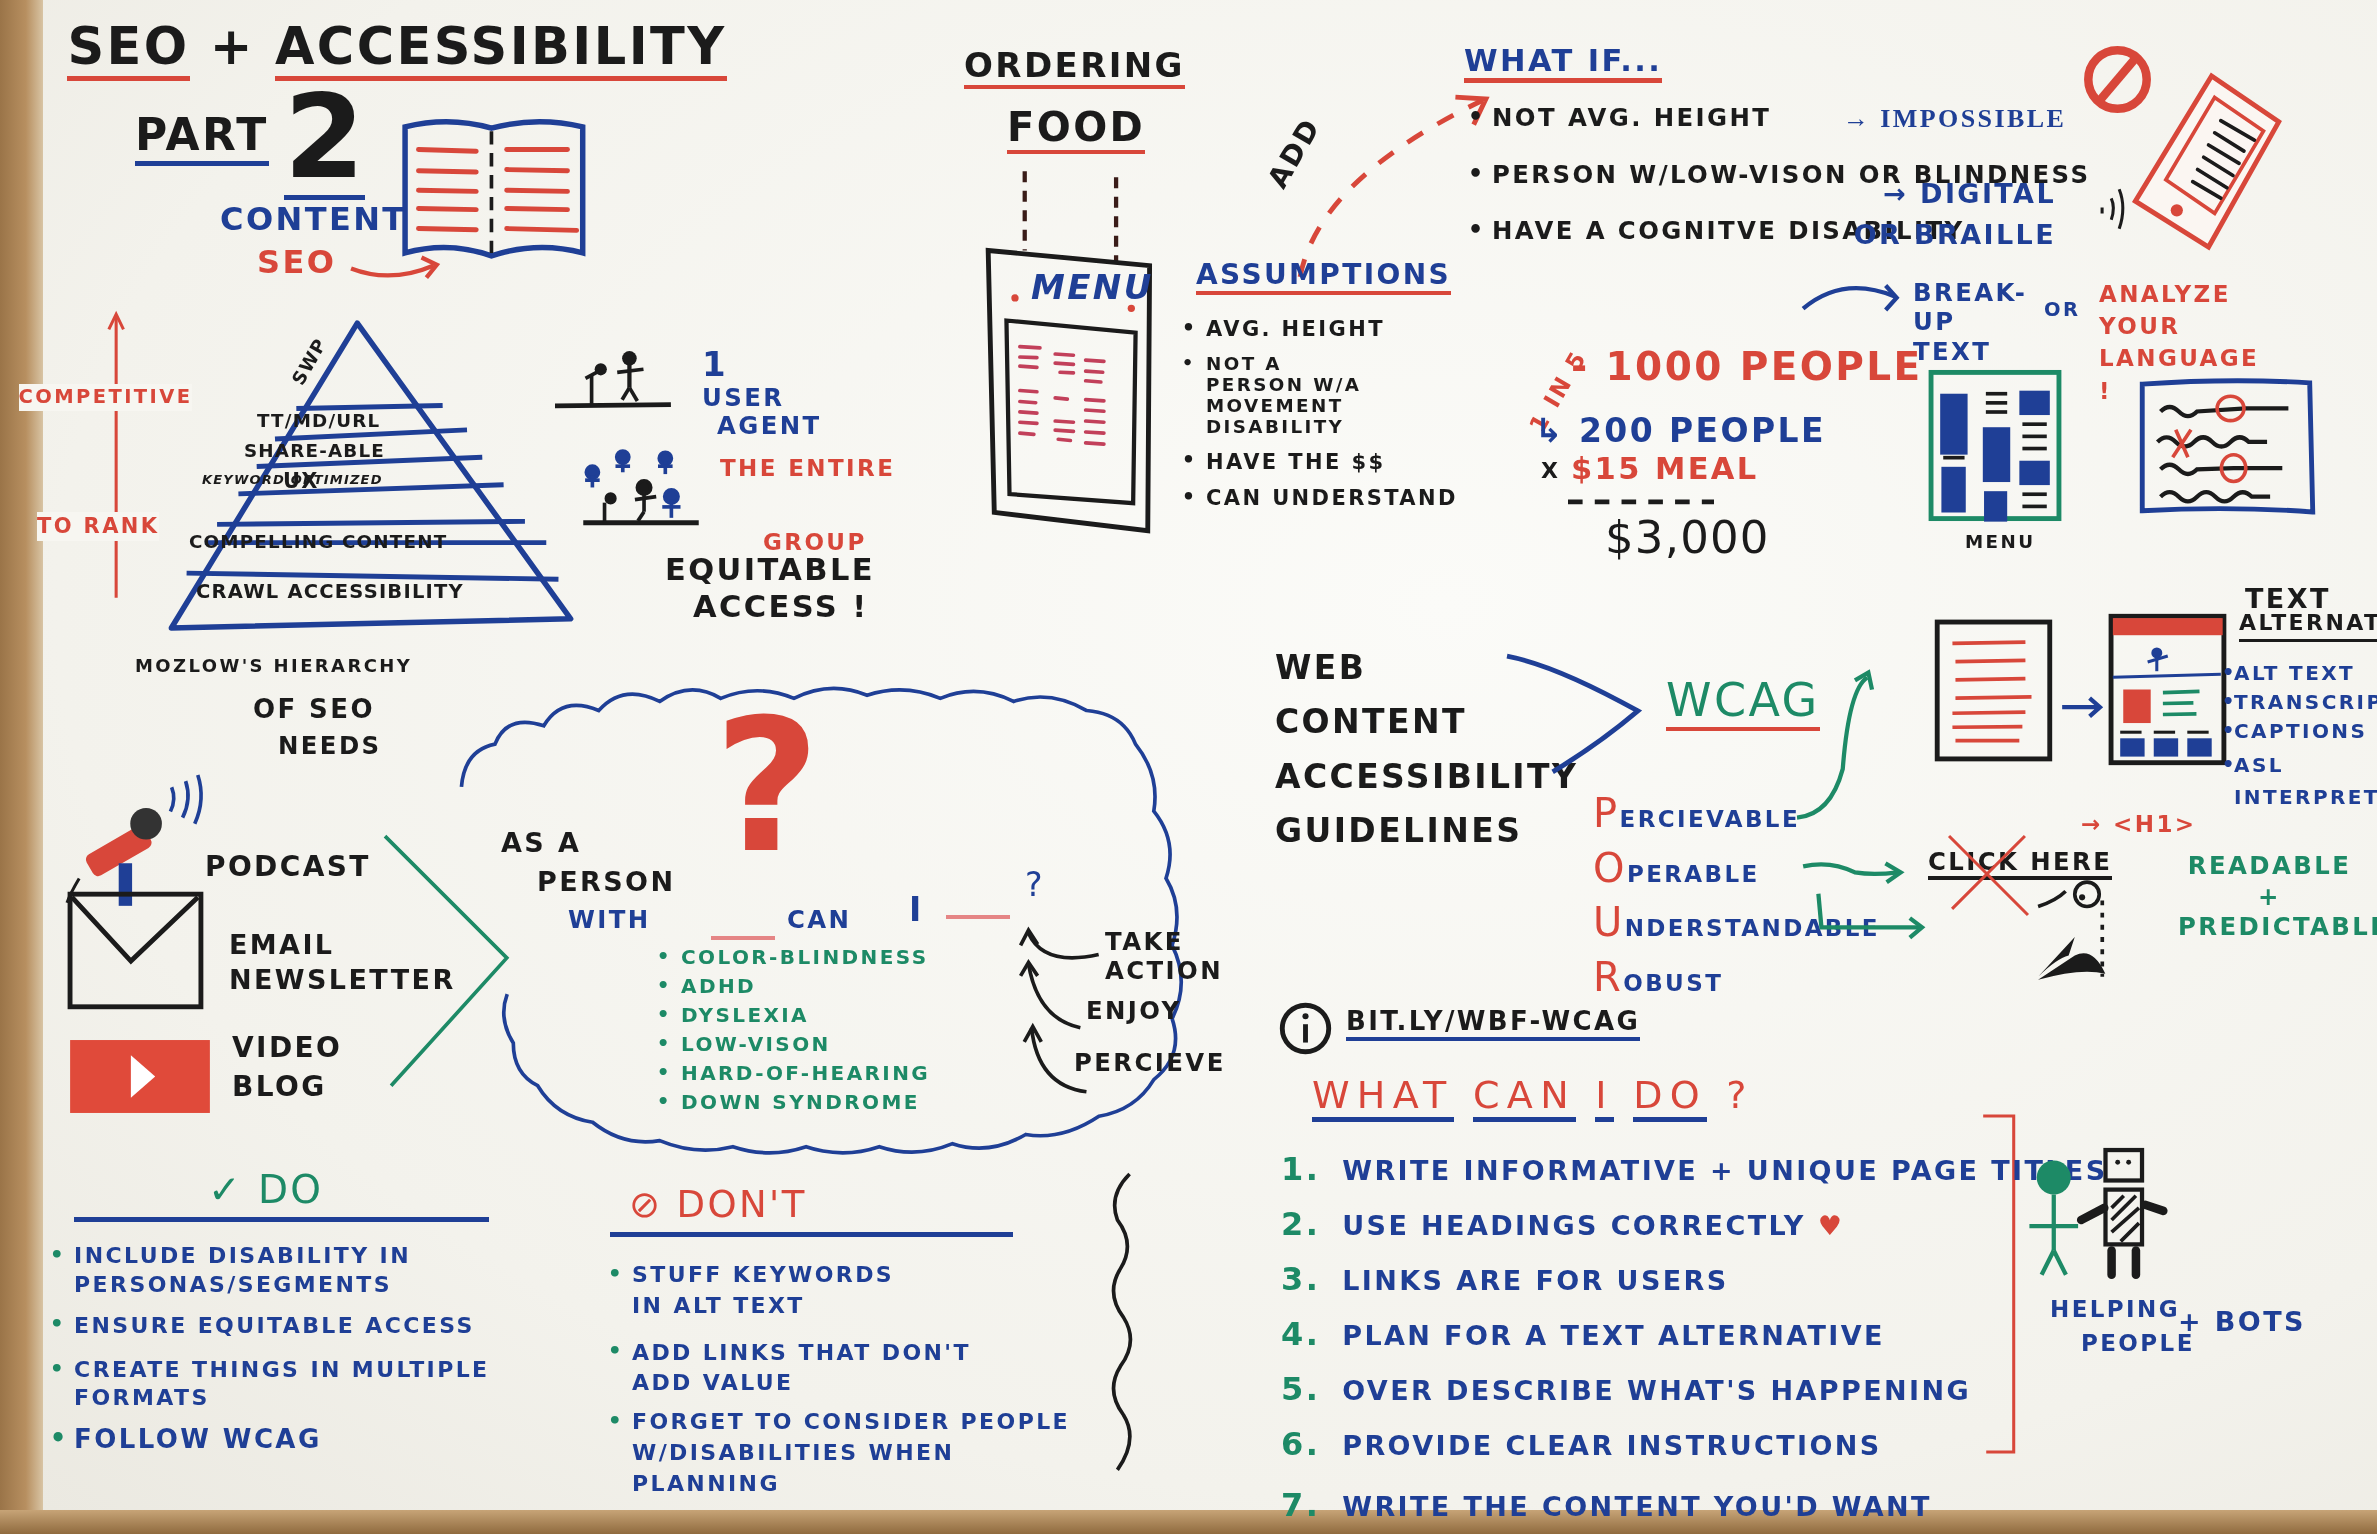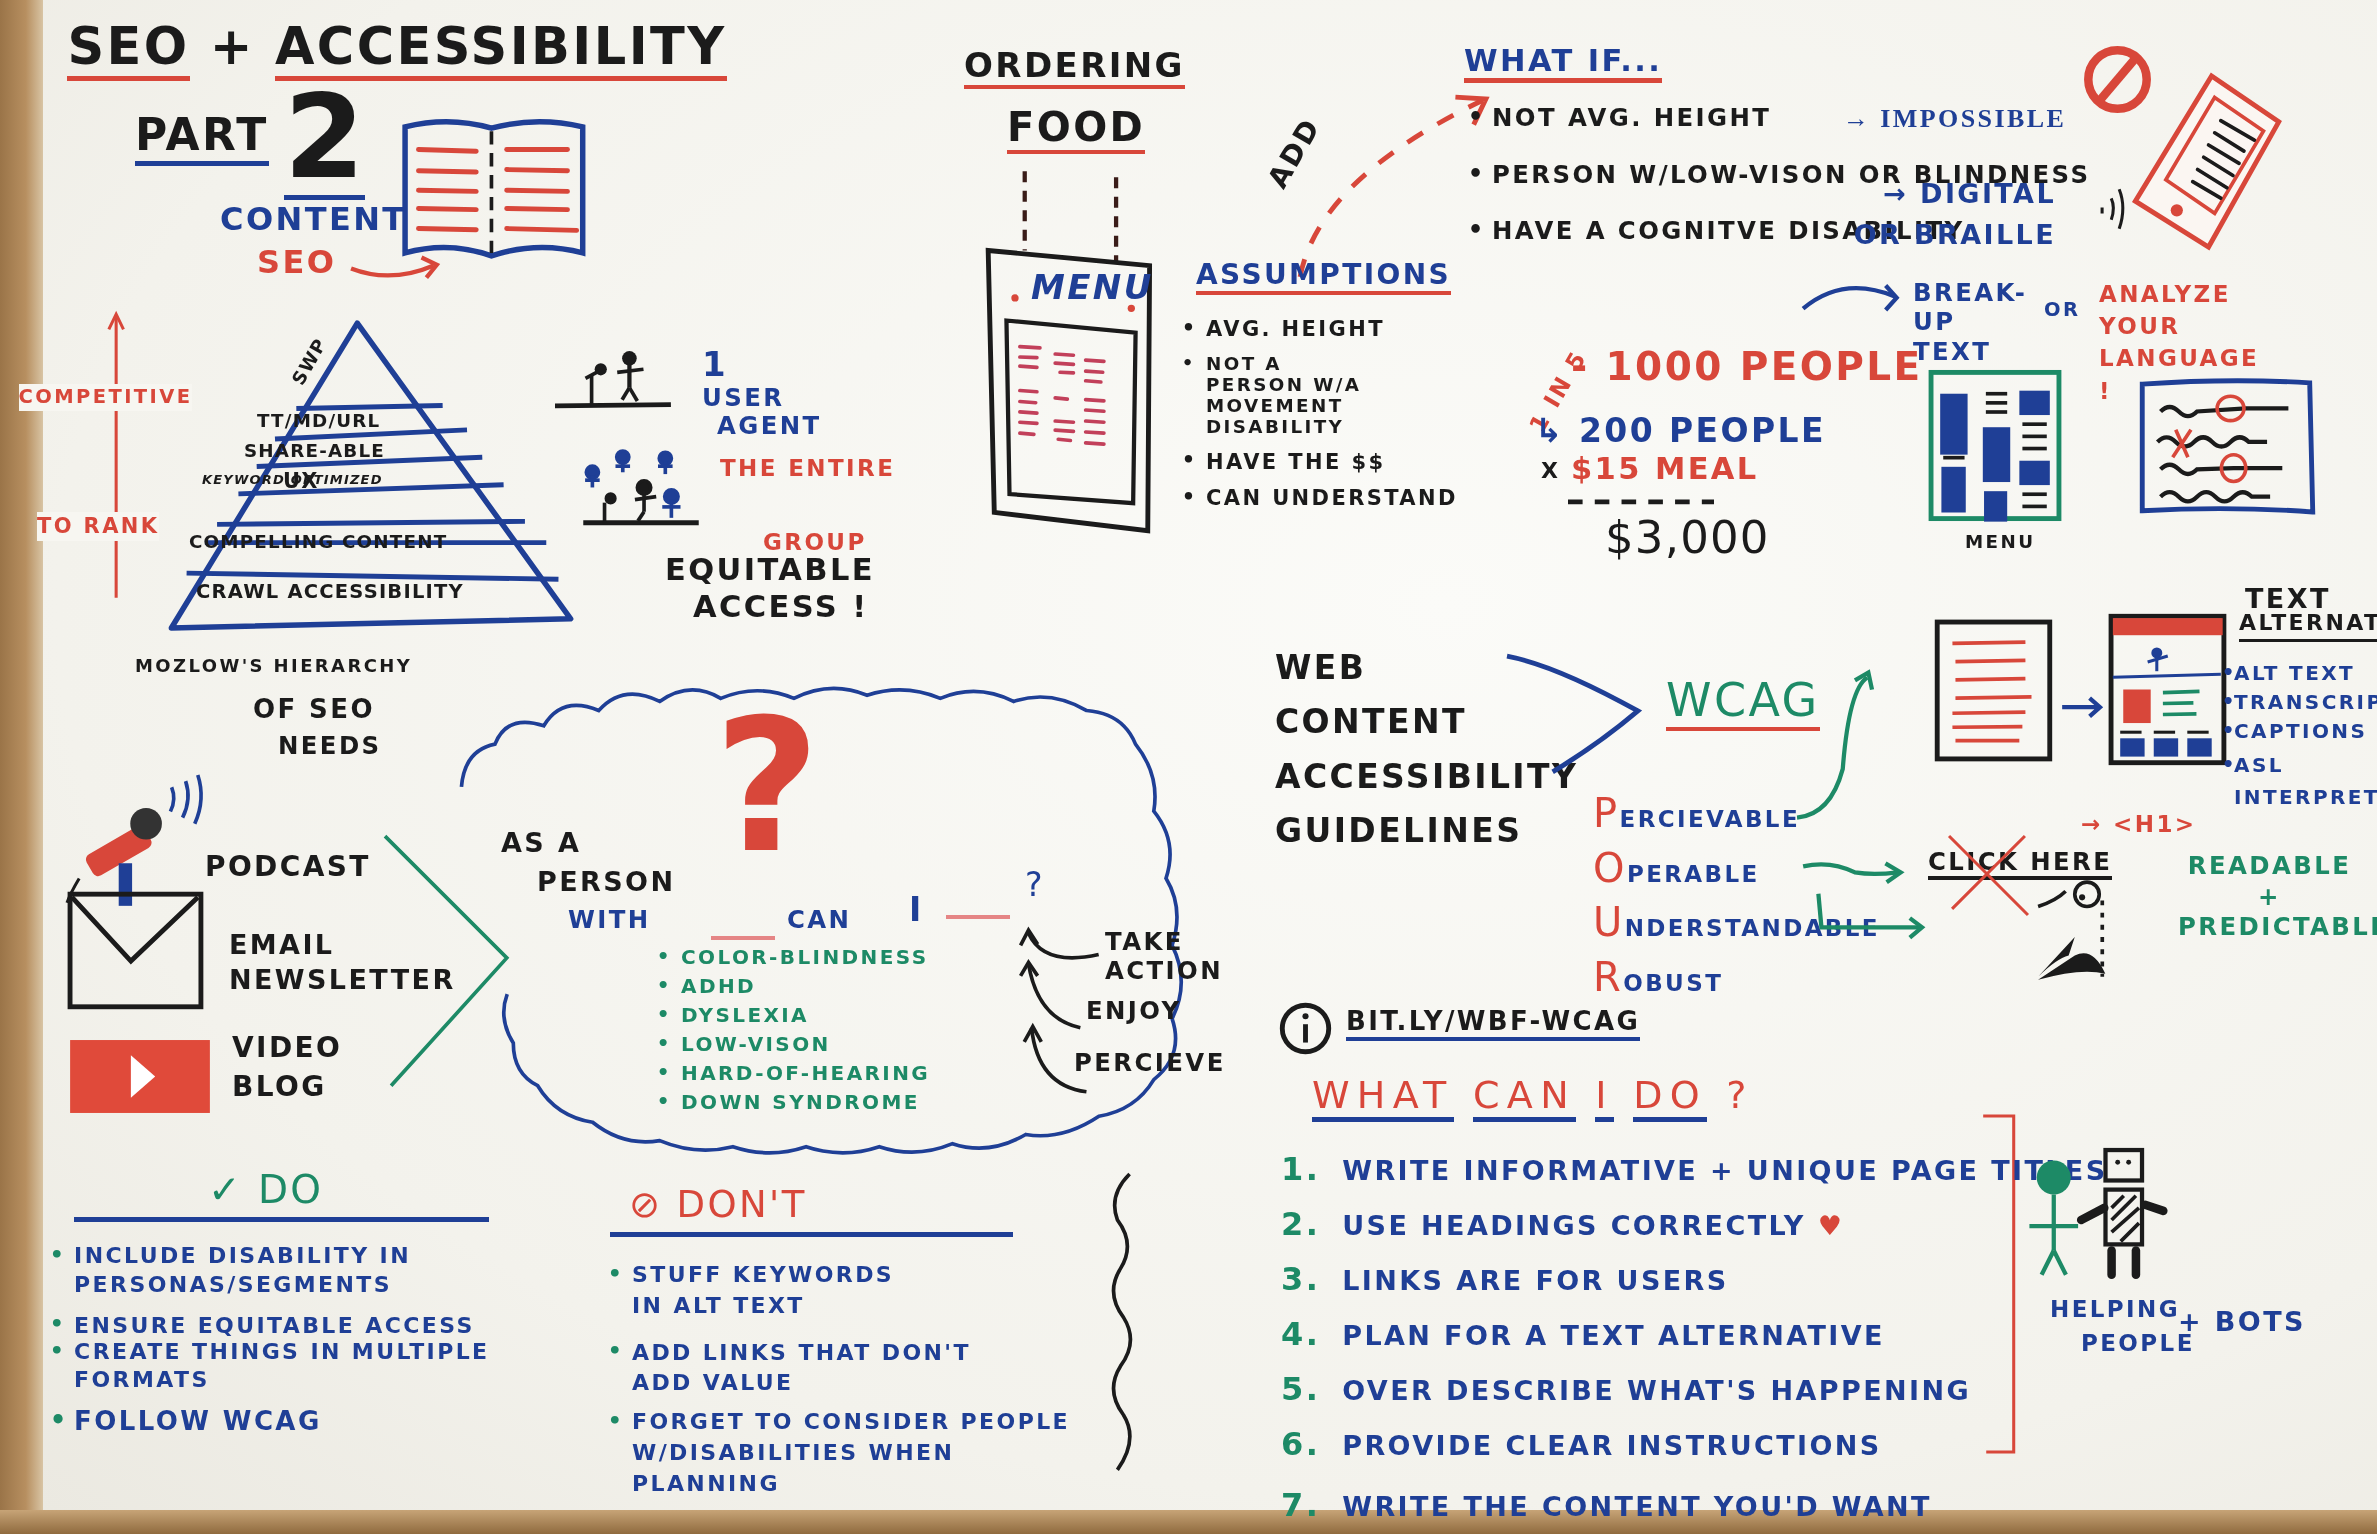--- a/index.html
+++ b/index.html
@@ -452,21 +452,21 @@
     <li><span class="num">4.</span><span>Plan for a text alternative</span></li>
     <li><span class="num">5.</span><span>Over describe what's happening</span></li>
     <li><span class="num">6.</span><span>Provide clear instructions</span></li>
     <li style="white-space:normal;width:702px;line-height:1.6;"><span class="num">7.</span><span>Write the content you'd want to read</span></li>
   </ol>
 
   <div class="t grn" style="left:165px;top:1168px;font-size:39px;font-weight:normal;">✓ <span>Do</span></div>
   <div style="position:absolute;left:30.5px;top:1217px;width:415px;height:4.9px;background:#1f3f96;"></div>
   <ul class="b blu dot-grn" style="left:3.1px;top:1242px;font-size:22px;">
     <li style="white-space:normal;width:427px;margin-bottom:13.4px;line-height:1.3;">Include disability in personas/segments</li>
-    <li style="margin-bottom:0;">Ensure equitable access</li>
+    <li style="margin-bottom:18px;">Ensure equitable access</li>
     <li style="white-space:normal;width:500px;line-height:1.3;">Create things in multiple formats</li>
     <li style="margin-bottom:13.4px;font-size:26px;">Follow WCAG</li>
   </ul>
 
   <div class="t red" style="left:586px;top:1184px;font-size:37px;font-weight:normal;">⊘ <span>Don't</span></div>
   <div style="position:absolute;left:567px;top:1232px;width:403px;height:4.9px;background:#1f3f96;"></div>
   <ul class="b blu dot-grn" style="left:561px;top:1260px;font-size:22px;">
     <li style="white-space:normal;width:317px;margin-bottom:16px;line-height:1.4;">Stuff keywords in alt text</li>
     <li style="white-space:normal;width:390px;margin-bottom:8px;line-height:1.4;">Add links that don't add value</li>
     <li style="white-space:normal;width:488px;line-height:1.4;">Forget to consider people w/disabilities when planning</li>

